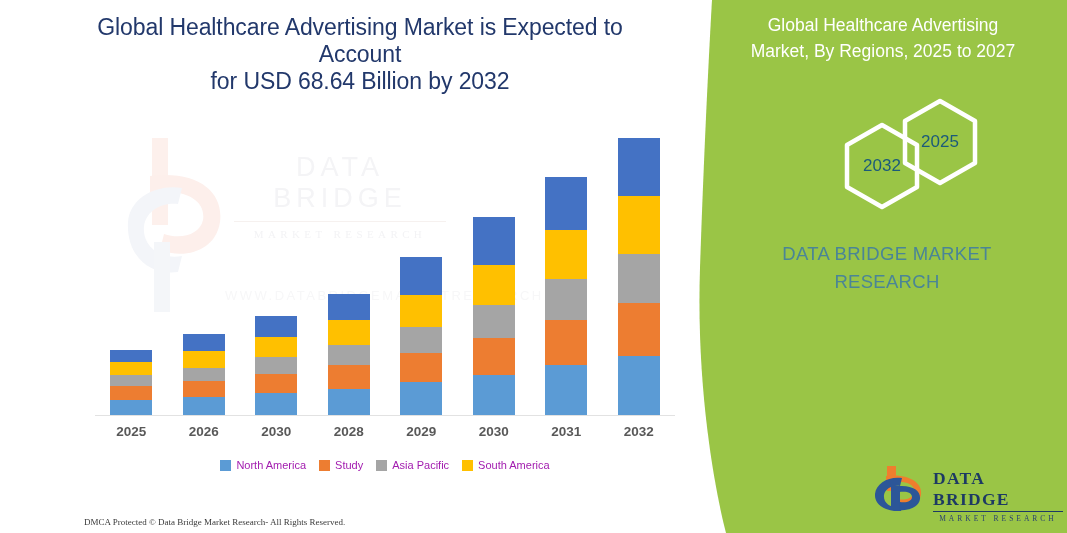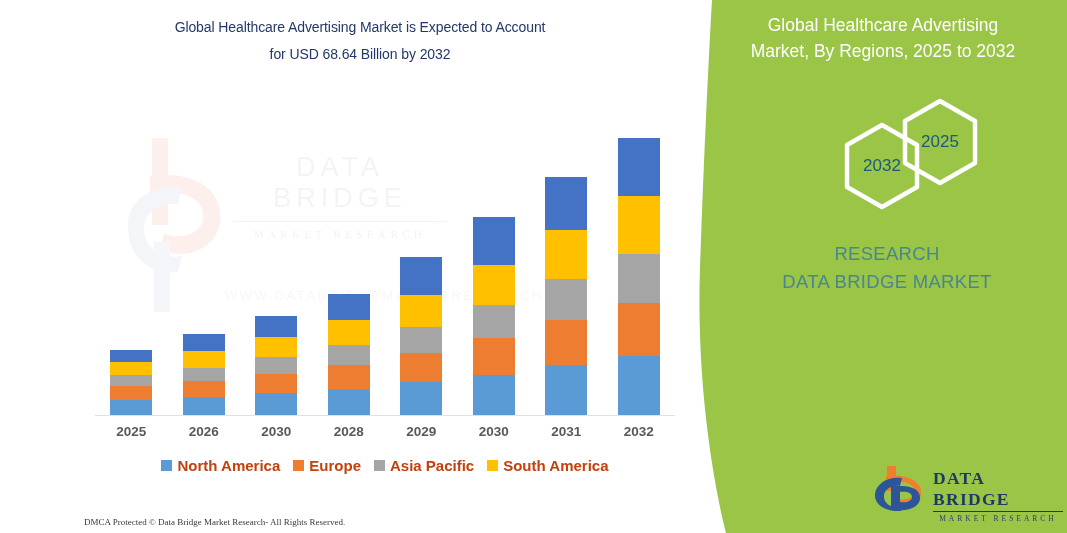--- a/index.html
+++ b/index.html
@@ -4,21 +4,21 @@
 <style>
   html,body{margin:0;padding:0;background:#ffffff;}
   body{width:1067px;height:533px;font-family:"Liberation Sans",sans-serif;overflow:hidden;}
   #root{position:relative;width:1067px;height:533px;background:#fff;overflow:hidden;}
 
   
   #left-panel{position:absolute;left:0;top:0;width:720px;height:533px;}
 
   #chart-title{
     position:absolute;left:60px;top:14px;width:600px;
-    text-align:center;color:#22386b;font-size:14px;line-height:27px;
+    text-align:center;color:#22386b;font-size:23px;line-height:27px;
     font-family:"Liberation Sans",sans-serif;letter-spacing:-0.1px;
   }
 
   
   #watermark{position:absolute;left:120px;top:130px;width:320px;height:200px;opacity:1;pointer-events:none;}
   #watermark .wm-b{position:absolute;left:0;top:0;}
   #wm-text{position:absolute;left:110px;top:22px;width:220px;text-align:center;}
   #wm-title{font-size:27px;letter-spacing:5px;color:#f4f4f6;font-family:"Liberation Sans",sans-serif;}
   #wm-rule{height:1px;background:#f6f1ef;margin:7px 4px 6px 4px;}
   #wm-sub{font-size:11px;letter-spacing:4.4px;color:#f3f3f5;font-family:"Liberation Serif",serif;}
@@ -31,21 +31,21 @@
   .seg{width:100%;display:block;}
 
   #xlabels{position:absolute;left:95px;top:424px;width:580px;height:20px;}
   .xlabel{position:absolute;width:72px;text-align:center;font-size:13.5px;font-weight:bold;color:#595959;}
 
   
   #legend{position:absolute;left:95px;top:455px;width:580px;height:20px;
           display:flex;align-items:center;justify-content:center;gap:13px;}
   .legend-item{display:flex;align-items:center;gap:5px;}
   .legend-swatch{width:11px;height:11px;display:block;}
-  .legend-label{font-size:15px;font-weight:bold;color:#c2410c;white-space:nowrap;}
+  .legend-label{font-size:11px;font-weight:normal;color:#a21caf;white-space:nowrap;}
 
   
   #footer{position:absolute;left:0;top:505px;width:700px;height:20px;margin-top:10px;}
   .footer-text{position:absolute;font-size:9px;color:#3a3a3a;font-family:"Liberation Serif",serif;white-space:nowrap;}
   #footer-dmca{left:84px;top:2px;}
   #footer-source{left:429px;top:2px;}
 
   
   #green-panel{position:absolute;left:0;top:0;width:1067px;height:533px;}
   #green-content{position:absolute;left:728px;top:0;width:339px;height:467px;}
@@ -172,21 +172,21 @@
         <div class="xlabel" style="left: 507.75px;">2032</div>
       </div>
 
     <div id="legend">
         <div class="legend-item">
           <span class="legend-swatch" style="background: rgb(91, 155, 213);"></span>
           <span class="legend-label">North America</span>
         </div>
         <div class="legend-item">
           <span class="legend-swatch" style="background: rgb(237, 125, 49);"></span>
-          <span class="legend-label">Europe</span>
+          <span class="legend-label">Study</span>
         </div>
         <div class="legend-item">
           <span class="legend-swatch" style="background: rgb(165, 165, 165);"></span>
           <span class="legend-label">Asia Pacific</span>
         </div>
         <div class="legend-item">
           <span class="legend-swatch" style="background: rgb(255, 192, 0);"></span>
           <span class="legend-label">South America</span>
         </div>
       </div>
@@ -197,41 +197,41 @@
   </div>
 
   <svg id="green-panel" viewBox="0 0 1067 533">
     <path d="M712 0 L1067 0 L1067 533 L726 533 C726 533 695 420 700 268 C705 118 712 0 712 0 Z" fill="#9ac546"></path>
   </svg>
 
   <div id="green-content">
 
     <div id="panel-title">
       <div>Global Healthcare Advertising</div>
-      <div>Market, By Regions, 2025 to 2032</div>
+      <div>Market, By Regions, 2025 to 2027</div>
     </div>
 
     <div id="hexes">
       <div class="hex" id="hex-2032">
         <svg width="78" height="88" viewBox="0 0 78 88">
           <polygon points="39,3 74,23 74,65 39,85 4,65 4,23" fill="none" stroke="#ffffff" stroke-width="4.5" stroke-linejoin="round"></polygon>
         </svg>
         <div class="hex-label">2032</div>
       </div>
       <div class="hex" id="hex-2025">
         <svg width="78" height="88" viewBox="0 0 78 88">
           <polygon points="39,3 74,23 74,65 39,85 4,65 4,23" fill="none" stroke="#ffffff" stroke-width="4.5" stroke-linejoin="round"></polygon>
         </svg>
         <div class="hex-label">2025</div>
       </div>
     </div>
 
     <div id="panel-brand">
+      <div>DATA BRIDGE MARKET</div>
       <div>RESEARCH</div>
-      <div>DATA BRIDGE MARKET</div>
     </div>
 
     <div id="logo">
       <svg id="logo-mark" width="58" height="48" viewBox="0 0 58 48">
         <path d="M14 2 L23 2 L23 27 L14 27 Z" fill="#ef7e2e"></path>
         <path d="M13 12 C36 9 50 19 48 31 C46 41 34 46 22 43 L24 35 C33 37 40 34 41 28 C42 20 33 16 13 18 Z" fill="#ef7e2e"></path>
         <path d="M2 30 C3 19 16 12 29 14 L27 22 C19 21 12 25 11 31 C10 40 19 45 30 43 L28 47 C13 48 1 41 2 30 Z" fill="#2c5698"></path>
         <path d="M18 22 L27 22 L27 46 L18 46 Z" fill="#2c5698"></path>
         <path d="M26 22 C40 21 48 27 47 35 C46 43 36 47 26 46 L27 38 C34 39 39 37 39 33 C39 28 33 27 26 28 Z" fill="#2c5698"></path>
       </svg>

